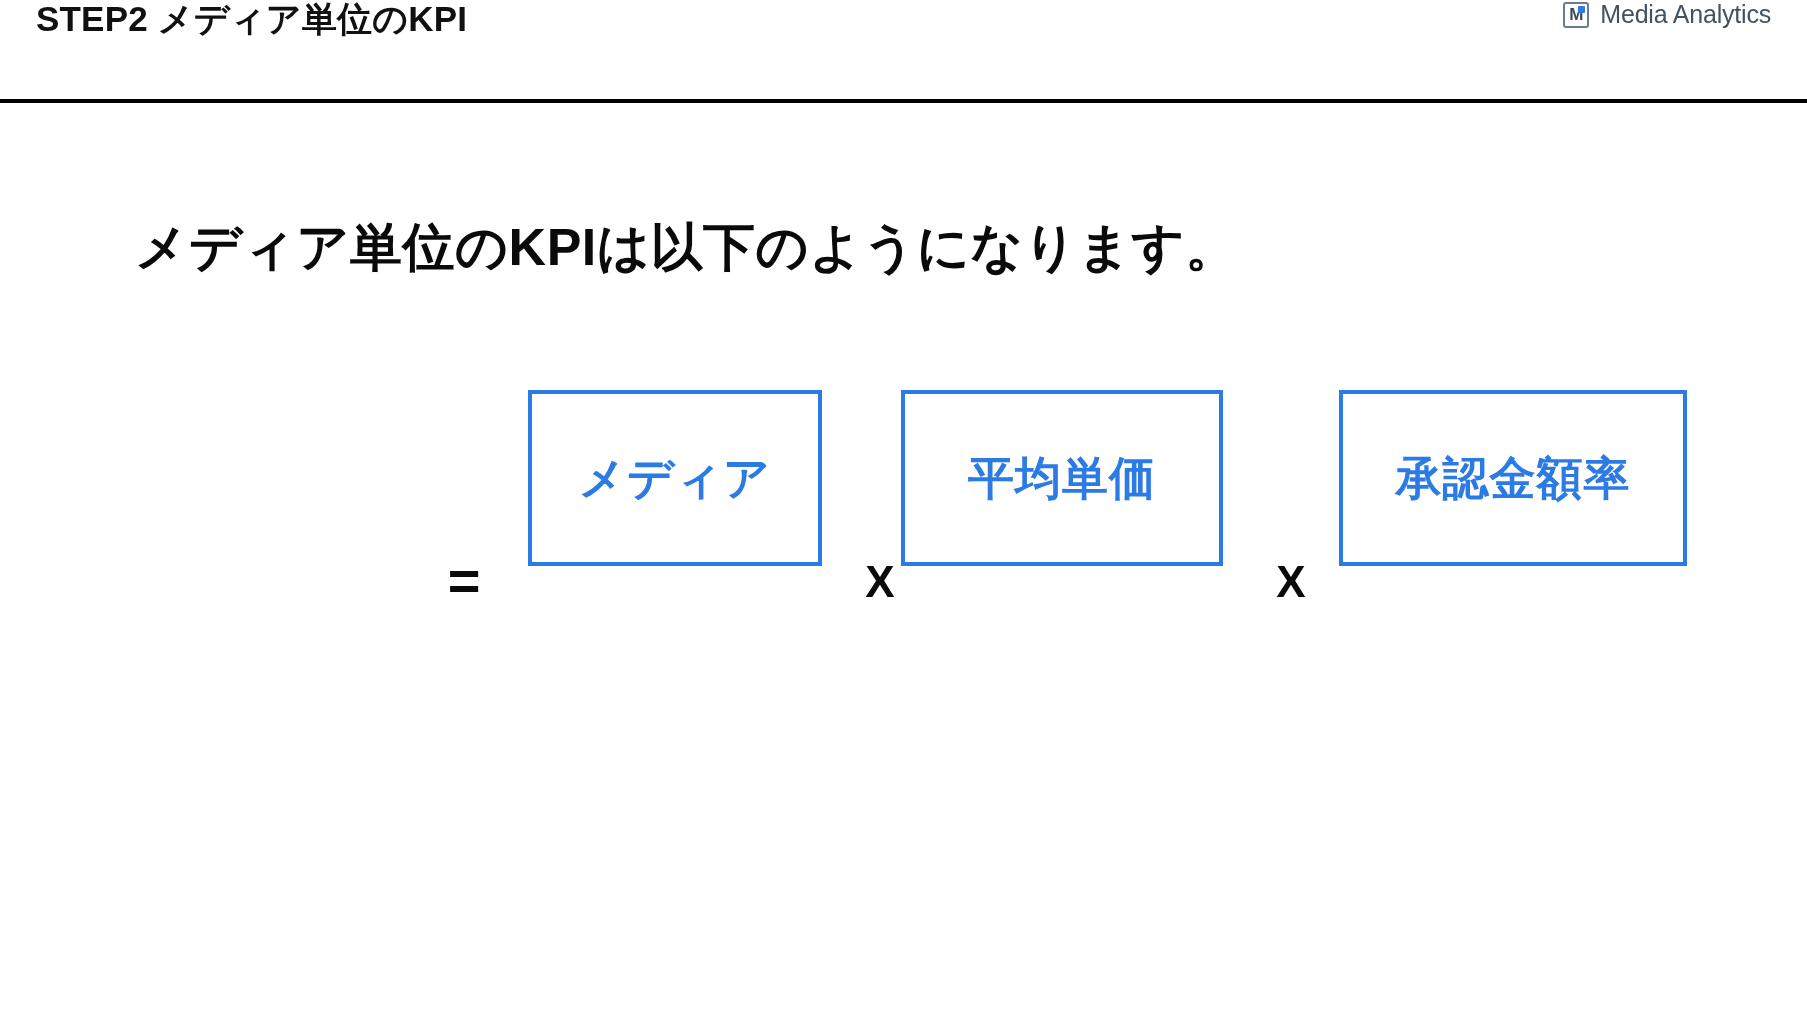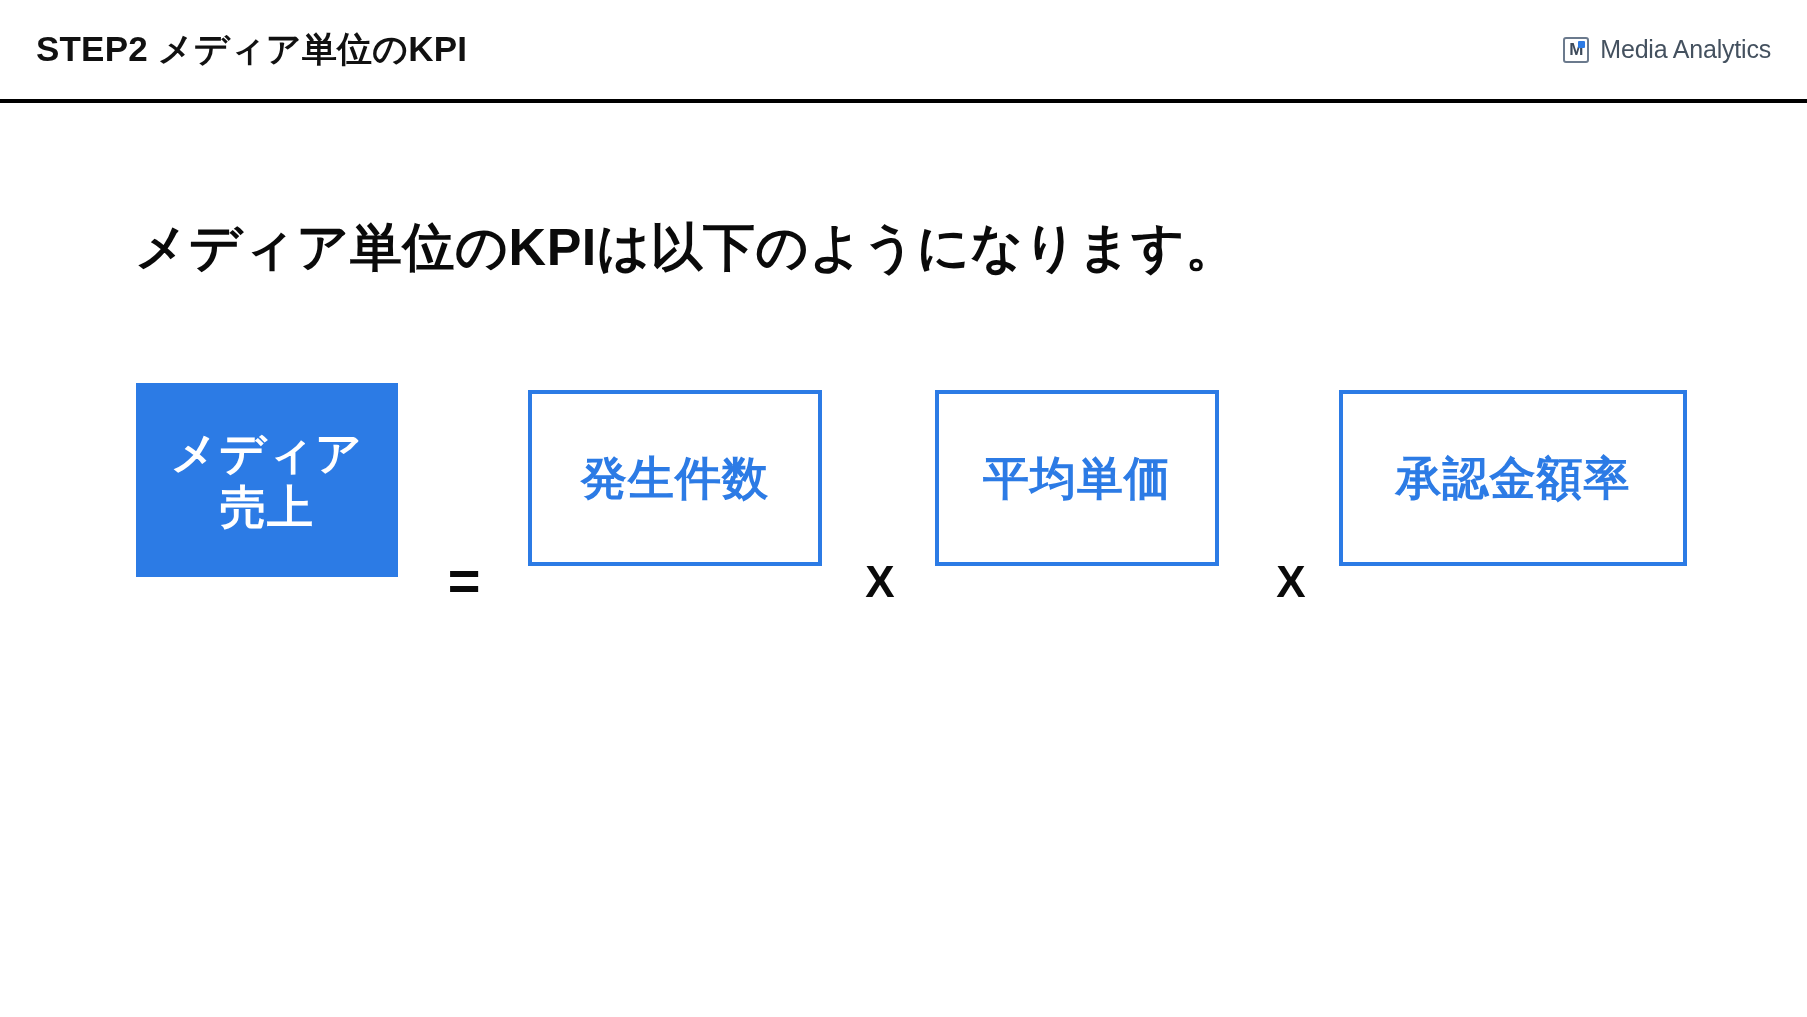--- a/index.html
+++ b/index.html
@@ -19,21 +19,21 @@
   
   .slide-header {
     position: absolute;
     left: 0;
     top: 0;
     width: 1807px;
     height: 103px;
     box-sizing: border-box;
     border-bottom: 4px solid #000000;
     display: flex;
-    align-items: center;
+    align-items: flex-start;
     justify-content: space-between;
   }
   .header-title {
     margin-left: 36px;
     font-size: 35px;
     font-weight: bold;
     color: #111111;
     letter-spacing: 0.2px;
     line-height: 1.1;
     white-space: nowrap;
@@ -153,21 +153,21 @@
   }
   .op.times {
     font-size: 44px;
     top: 192px;
     width: 58px;
   }
 
   
   #term-0 { left: 136px;  top: 15px;  width: 262px; height: 194px; }
   #term-1 { left: 528px;  top: 22px;  width: 294px; height: 176px; }
-  #term-2 { left: 935px;  top: 22px;  width: 284px; height: 176px; }
+  #term-2 { left: 901px;  top: 22px;  width: 322px; height: 176px; }
   #term-3 { left: 1339px; top: 22px;  width: 348px; height: 176px; }
   #op-times-0 { left: 851px; }
   #op-times-1 { left: 1262px; }
 </style>
 </head>
 <body>
 
 <div class="slide-header">
   <div class="header-title">STEP2 メディア単位のKPI</div>
 
@@ -179,29 +179,25 @@
     <span class="brand-name">Media Analytics</span>
   </div>
 </div>
 
 <div class="slide-body">
 
   <div class="lead-heading">メディア単位のKPIは以下のようになります。</div>
 
   <div class="formula">
 
-    <div class="term filled" id="term-0">
-      <span class="term-label">メディア
-売上</span>
-    </div>
 
     <div class="op equals">=</div>
 
     <div class="term outlined" id="term-1">
-      <span class="term-label">発生件数</span>
+      <span class="term-label">メディア</span>
     </div>
 
     <div class="op times" id="op-times-0">X</div>
 
     <div class="term outlined" id="term-2">
       <span class="term-label">平均単価</span>
     </div>
 
     <div class="op times" id="op-times-1">X</div>
 

